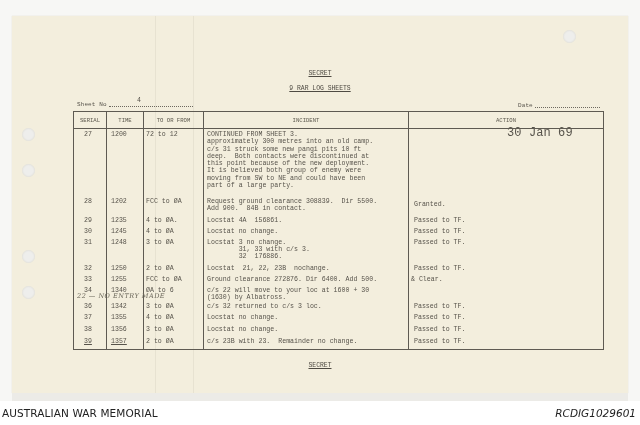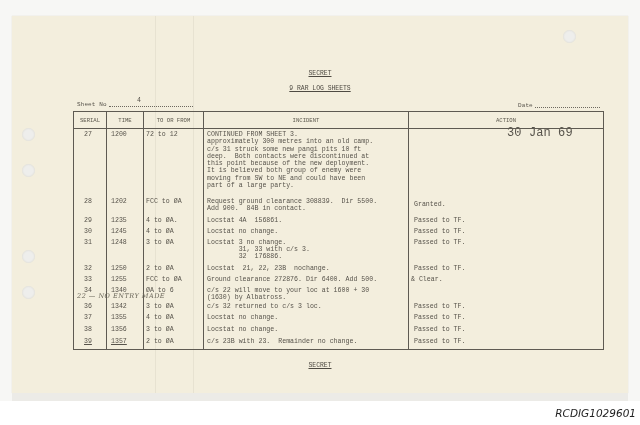--- a/index.html
+++ b/index.html
@@ -290,14 +290,15 @@
       <td class="action">
           <div class="cell">Passed to TF.</div>
         </td>
     </tr>
   </tbody>
 </table>
 
 <div class="title" style="left:290px; top:362px; width:60px;">SECRET</div>
 
 <div class="footer">
+  <span class="left">AUSTRALIAN WAR MEMORIAL</span>
   <span class="right">RCDIG1029601</span>
 </div>
 
 </body></html>

